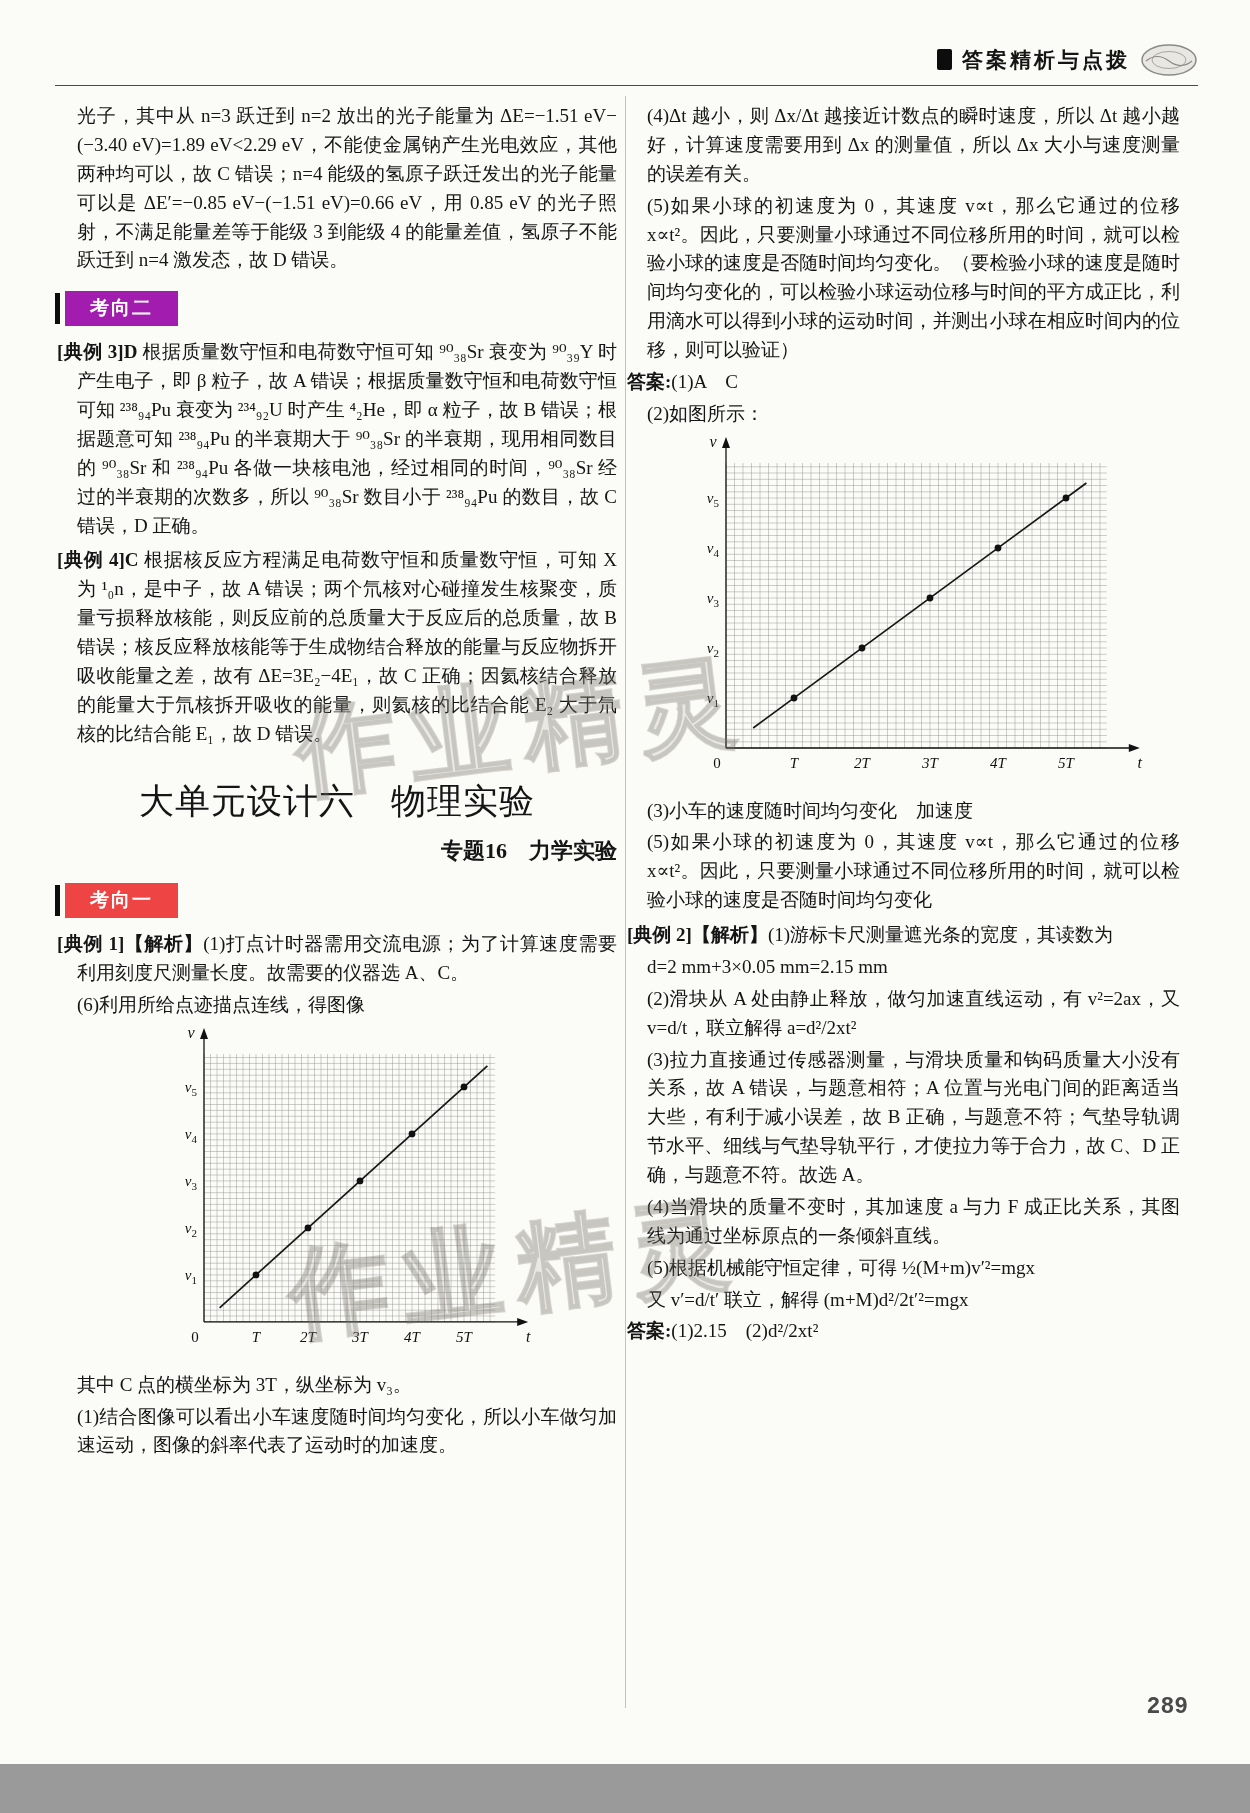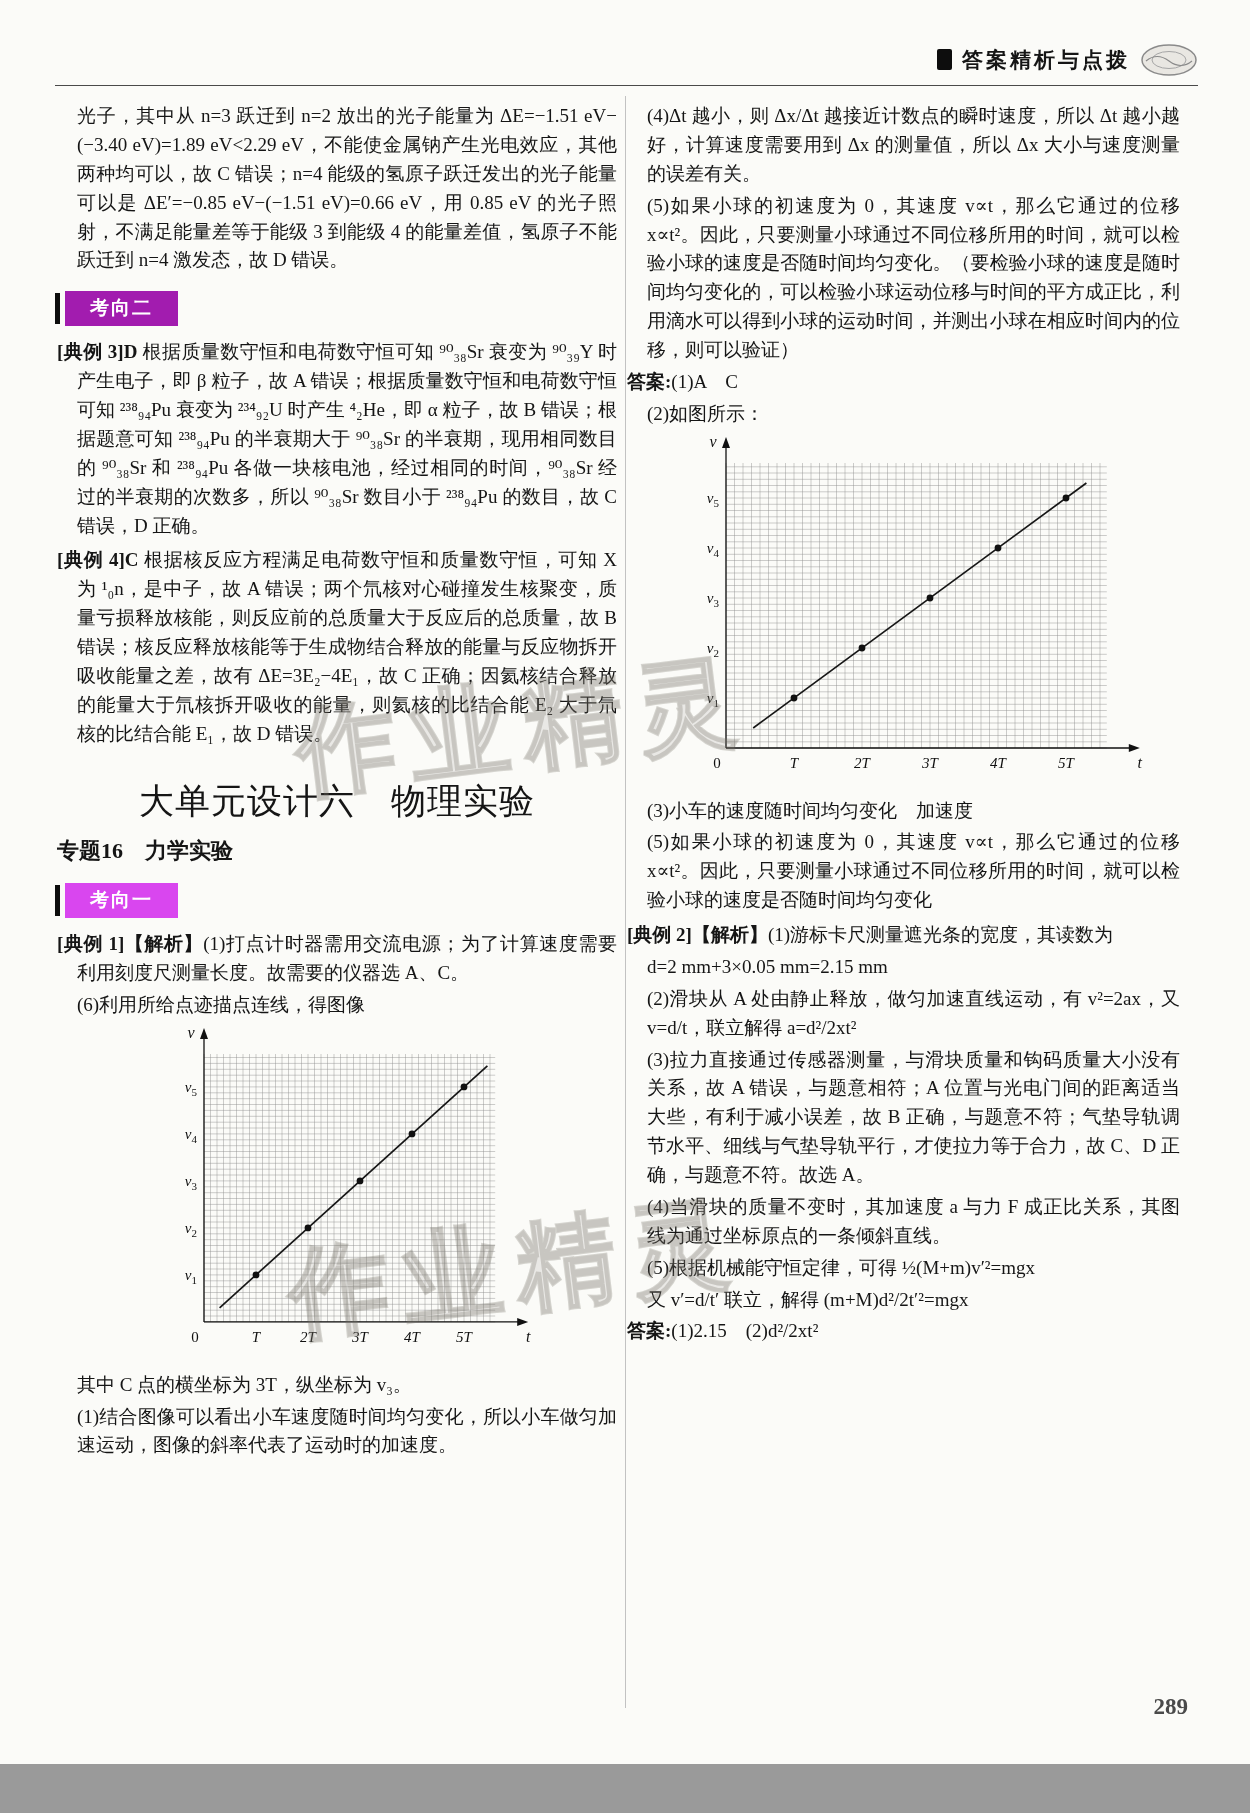--- a/index.html
+++ b/index.html
@@ -27,37 +27,37 @@
 
   
   .tag{display:flex;align-items:center;margin:16px 0 12px -2px;}
   .tag-bar{width:5px;height:31px;background:#0d0d0d;margin-right:5px;flex:0 0 auto;}
   .tag-box{background:#0d0d0d;color:#fff;font-weight:bold;font-size:19px;line-height:1;
            padding:7px 25px 9px;letter-spacing:2px;
            font-family:"DejaVu Sans","Liberation Sans",sans-serif;}
 
   
   .unit-h{text-align:center;font-size:35px;font-weight:normal;margin:26px 0 6px;letter-spacing:1px;}
-  .topic-h{text-align:left;font-size:22px;font-weight:bold;margin:0 0 12px;}
+  .topic-h{text-align:right;font-size:22px;font-weight:bold;margin:0 0 12px;}
 
   
   .figure{display:flex;justify-content:center;margin:8px 0 6px;}
   svg text{font-family:"Liberation Serif","DejaVu Serif",serif;fill:#111;}
 
   
   .wm{position:absolute;z-index:5;font-family:"DejaVu Sans","Liberation Sans",sans-serif;
       font-weight:bold;font-size:100px;letter-spacing:14px;white-space:nowrap;
       color:rgba(128,122,114,0.14);-webkit-text-stroke:2px rgba(115,110,102,0.28);
       transform:rotate(-7deg);pointer-events:none;}
   .wm-1{left:295px;top:660px;}
   .wm-2{left:288px;top:1202px;}
 
   
   .pagenum{position:absolute;right:62px;bottom:44px;font-size:23px;font-weight:bold;
-           color:#4a4a4a;font-family:Liberation Serif, serif;}
+           color:#4a4a4a;font-family:Liberation Mono, monospace;}
 </style>
 </head>
 <body>
 
 <div class="page">
 
   <div class="header">
     <span class="header-marker" style="background: rgb(13, 13, 13);"></span>
     <span class="header-title">答案精析与点拨</span>
     <svg width="58" height="34" viewBox="0 0 58 34">
@@ -86,21 +86,21 @@
 
     <div class="block">
       <p class="hang"><span class="lbl">[典例 4]C</span><span> 根据核反应方程满足电荷数守恒和质量数守恒，可知 X 为 ¹₀n，是中子，故 A 错误；两个氘核对心碰撞发生核聚变，质量亏损释放核能，则反应前的总质量大于反应后的总质量，故 B 错误；核反应释放核能等于生成物结合释放的能量与反应物拆开吸收能量之差，故有 ΔE=3E₂−4E₁，故 C 正确；因氦核结合释放的能量大于氘核拆开吸收的能量，则氦核的比结合能 E₂ 大于氘核的比结合能 E₁，故 D 错误。</span></p>
     </div>
 
     <div class="unit-h">大单元设计六　物理实验</div>
     <div class="topic-h">专题16　力学实验</div>
 
     <div class="tag">
       <span class="tag-bar" style="background: rgb(13, 13, 13);"></span>
-      <span class="tag-box" style="background: #d946ef;">考向一</span>
+      <span class="tag-box" style="background: #ef4444;">考向一</span>
     </div>
 
     <div class="block">
       <p class="hang"><span class="lbl">[典例 1]【解析】</span><span>(1)打点计时器需用交流电源；为了计算速度需要利用刻度尺测量长度。故需要的仪器选 A、C。</span></p>
       <p>(6)利用所给点迹描点连线，得图像</p>
       <div class="figure">
         <div><svg width="378" height="328" viewBox="0 0 378 328">
               <g stroke="#8f8f8f" stroke-width="0.45">
                 <line x1="46.0" y1="293.90000000000003" x2="46.0" y2="26.0"></line>
                 <line x1="52.5" y1="293.90000000000003" x2="52.5" y2="26.0"></line>

